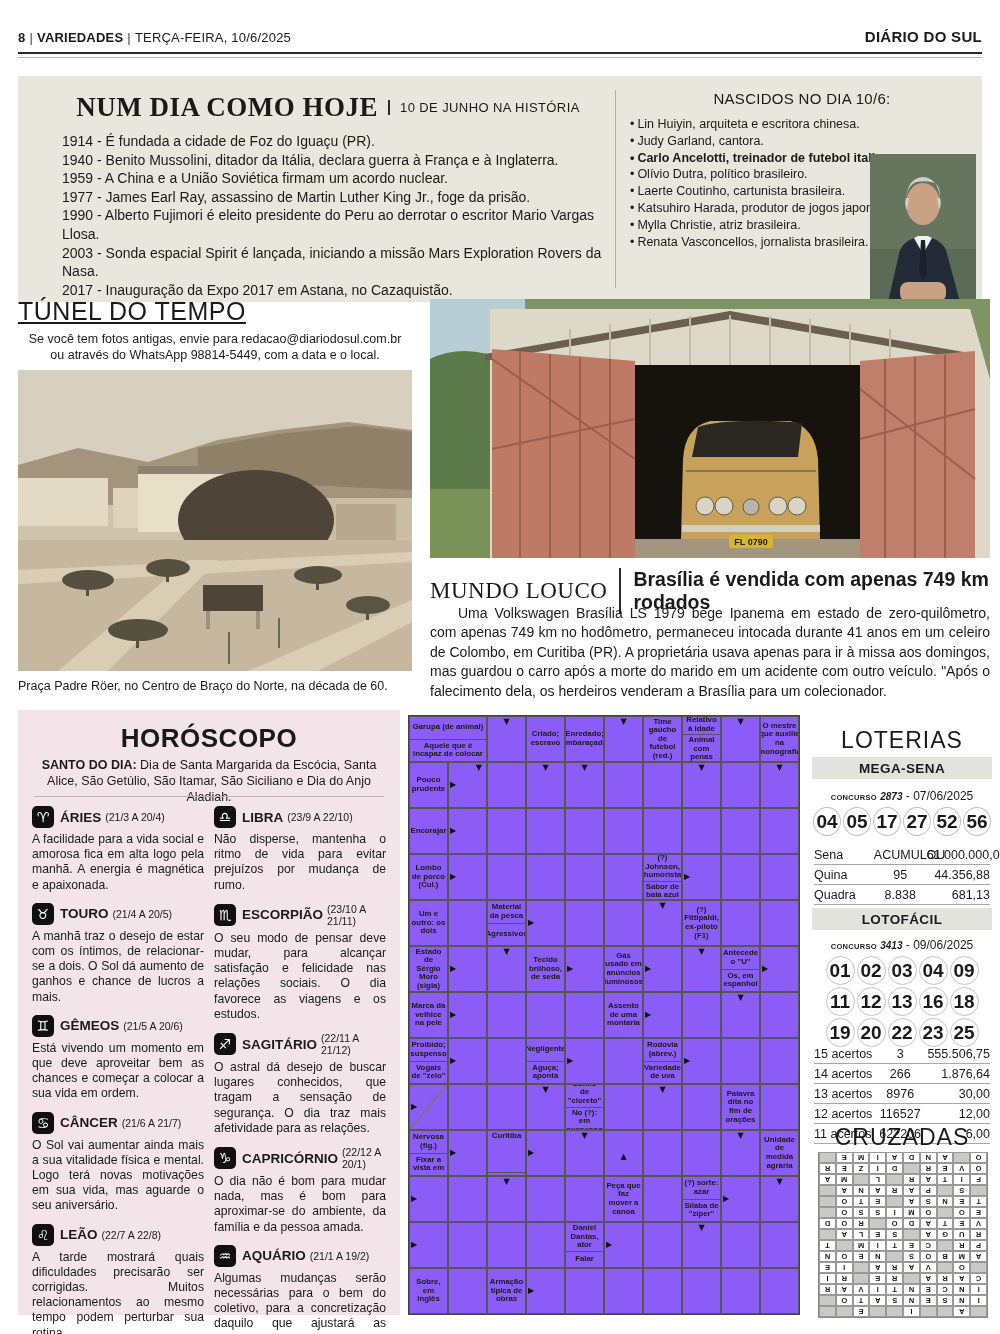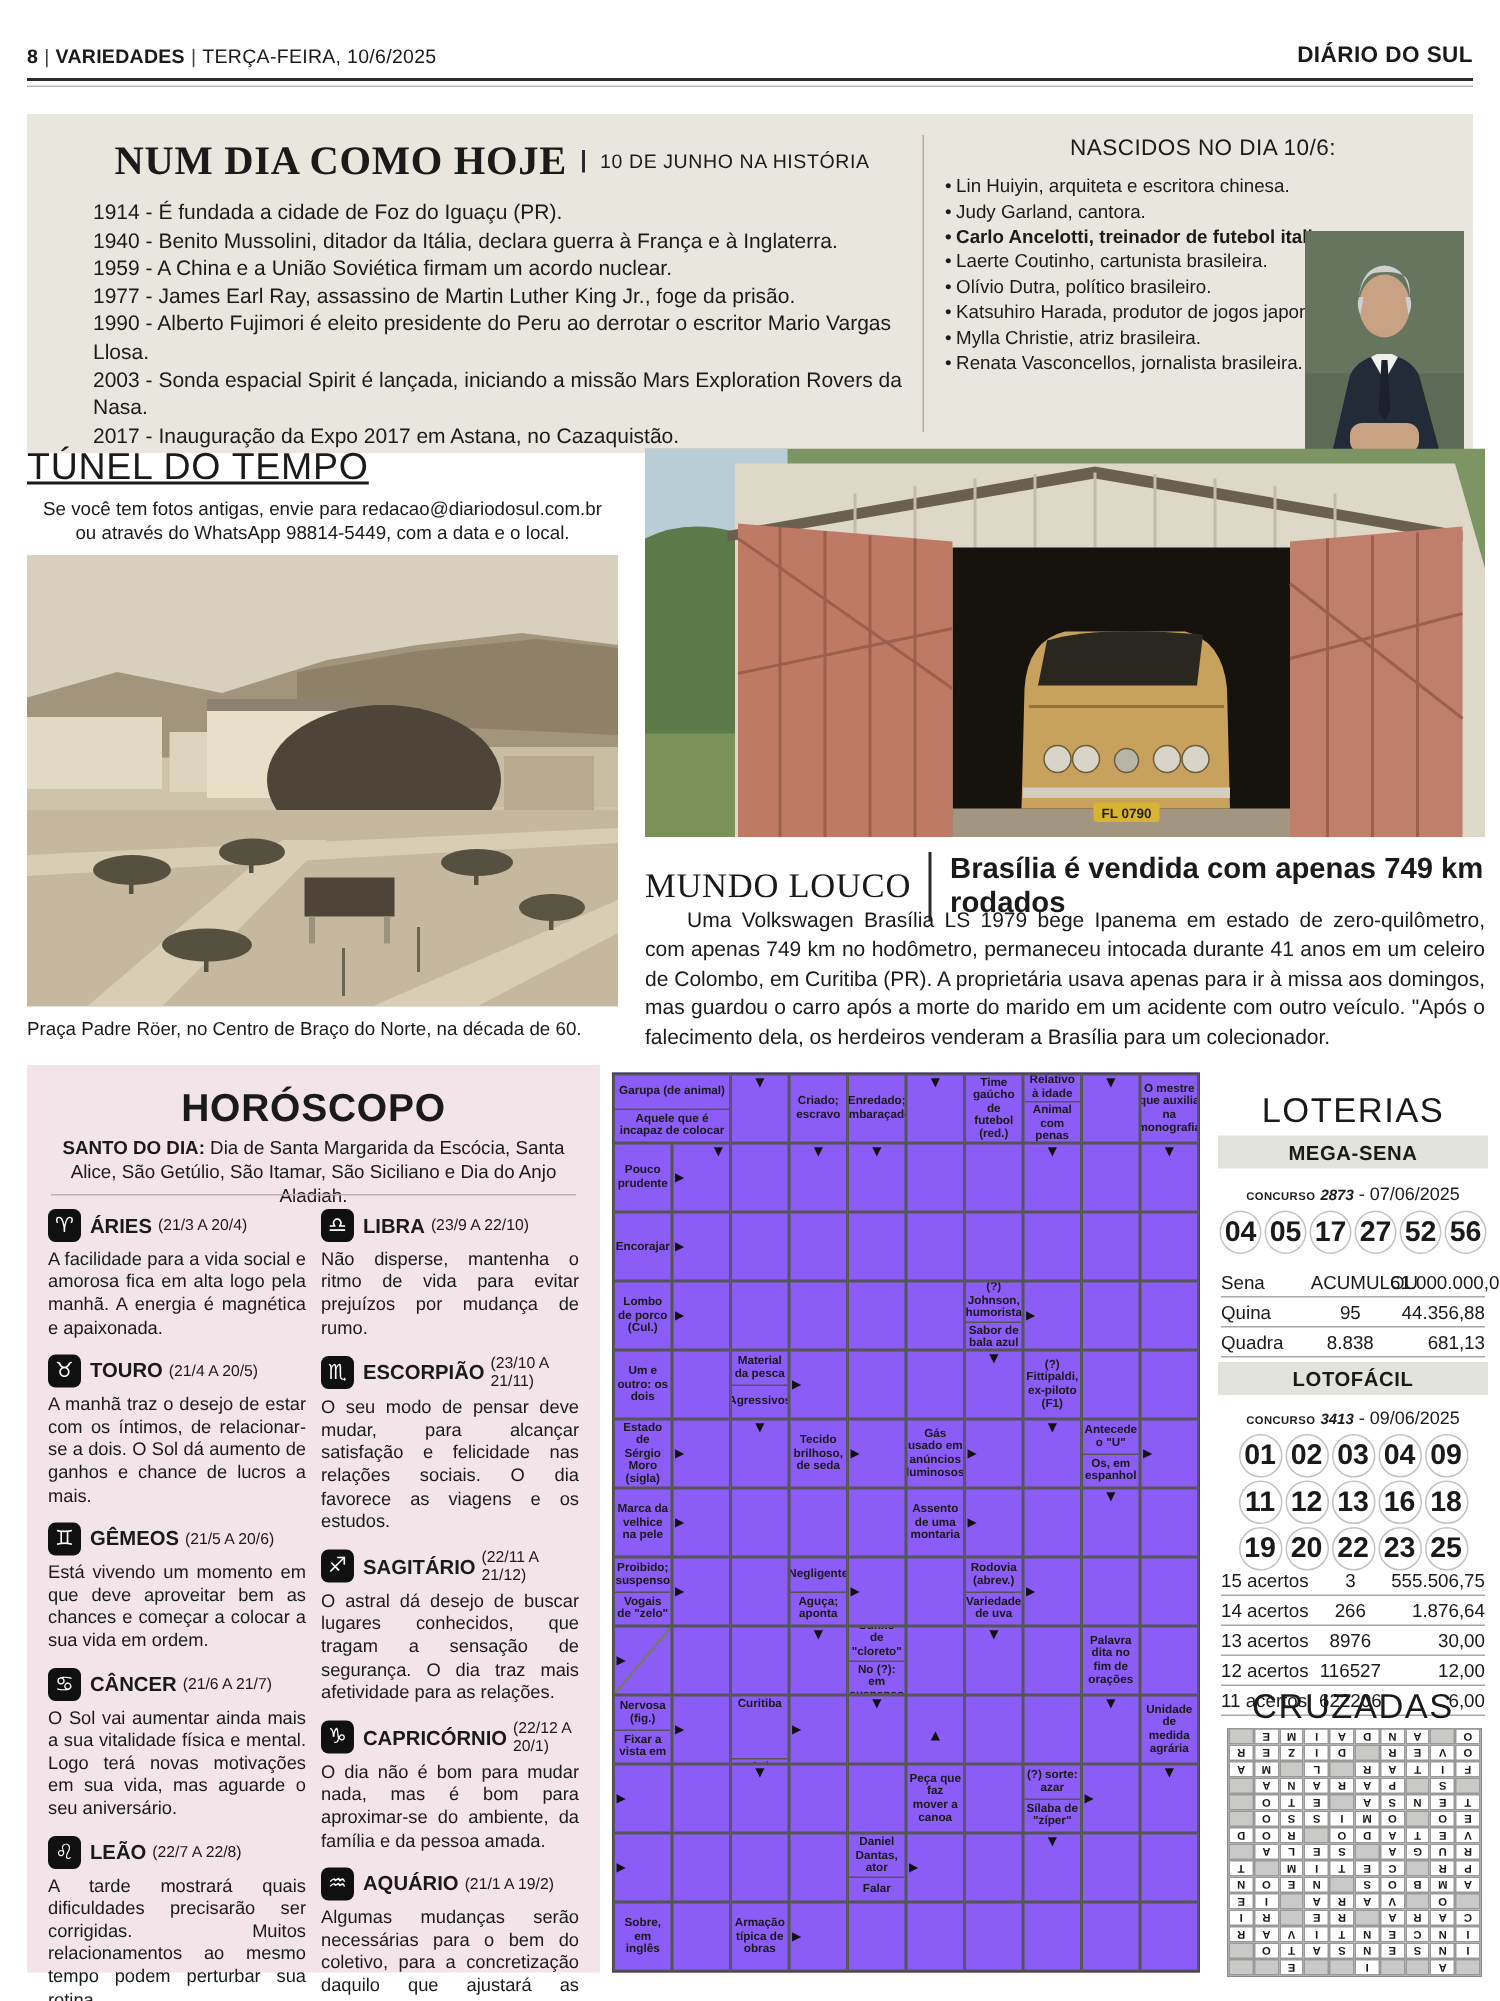--- a/index.html
+++ b/index.html
@@ -123,22 +123,22 @@
         <div class="ev">2003 - Sonda espacial Spirit é lançada, iniciando a missão Mars Exploration Rovers da Nasa.</div>
         <div class="ev">2017 - Inauguração da Expo 2017 em Astana, no Cazaquistão.</div>
       </div>
     <div class="hist-div"></div>
     <div class="born-wrap">
       <div class="born-title">NASCIDOS NO DIA 10/6:</div>
       <div id="born-list">
           <div class="born-item"><span class="blt">•</span><span>Lin Huiyin, arquiteta e escritora chinesa.</span></div>
           <div class="born-item"><span class="blt">•</span><span>Judy Garland, cantora.</span></div>
           <div class="born-item bold"><span class="blt">•</span><span>Carlo Ancelotti, treinador de futebol italiano.</span></div>
+          <div class="born-item"><span class="blt">•</span><span>Olívio Dutra, político brasileiro.</span></div>
           <div class="born-item"><span class="blt">•</span><span>Laerte Coutinho, cartunista brasileira.</span></div>
-          <div class="born-item"><span class="blt">•</span><span>Olívio Dutra, político brasileiro.</span></div>
           <div class="born-item"><span class="blt">•</span><span>Katsuhiro Harada, produtor de jogos japonês.</span></div>
           <div class="born-item"><span class="blt">•</span><span>Mylla Christie, atriz brasileira.</span></div>
           <div class="born-item"><span class="blt">•</span><span>Renata Vasconcellos, jornalista brasileira.</span></div>
         </div>
     </div>
     <svg class="born-photo" viewBox="0 0 106 148">
       <rect width="106" height="148" fill="#66755e"></rect>
       <rect y="95" width="106" height="53" fill="#5c6b55"></rect>
       <path d="M18 148 L30 96 Q36 84 53 82 Q70 84 76 96 L90 148 Z" fill="#232a38"></path>
       <path d="M44 84 L53 100 L62 84 L58 82 L48 82 Z" fill="#f2f0ea"></path>

